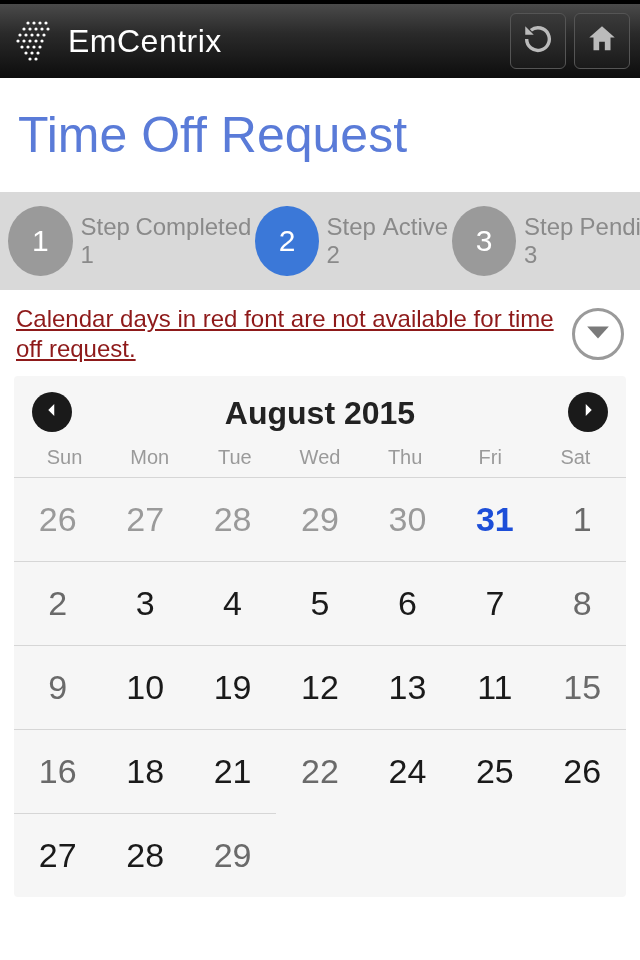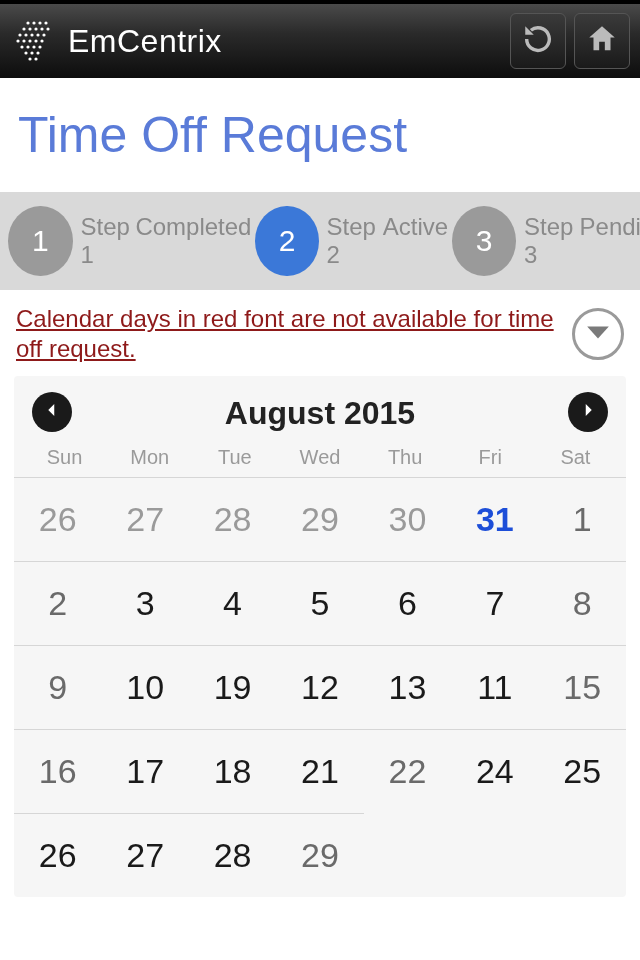--- a/index.html
+++ b/index.html
@@ -243,21 +243,20 @@
       <div class="cal-cell ">7</div>
       <div class="cal-cell weekend">8</div>
       <div class="cal-cell weekend">9</div>
       <div class="cal-cell ">10</div>
       <div class="cal-cell ">19</div>
       <div class="cal-cell ">12</div>
       <div class="cal-cell ">13</div>
       <div class="cal-cell ">11</div>
       <div class="cal-cell weekend">15</div>
       <div class="cal-cell weekend">16</div>
-      <div class="cal-cell ">17</div>
       <div class="cal-cell ">18</div>
       <div class="cal-cell ">21</div>
       <div class="cal-cell weekend">22</div>
       <div class="cal-cell ">24</div>
       <div class="cal-cell ">25</div>
       <div class="cal-cell ">26</div>
       <div class="cal-cell ">27</div>
       <div class="cal-cell ">28</div>
       <div class="cal-cell weekend">29</div>
     </div>

